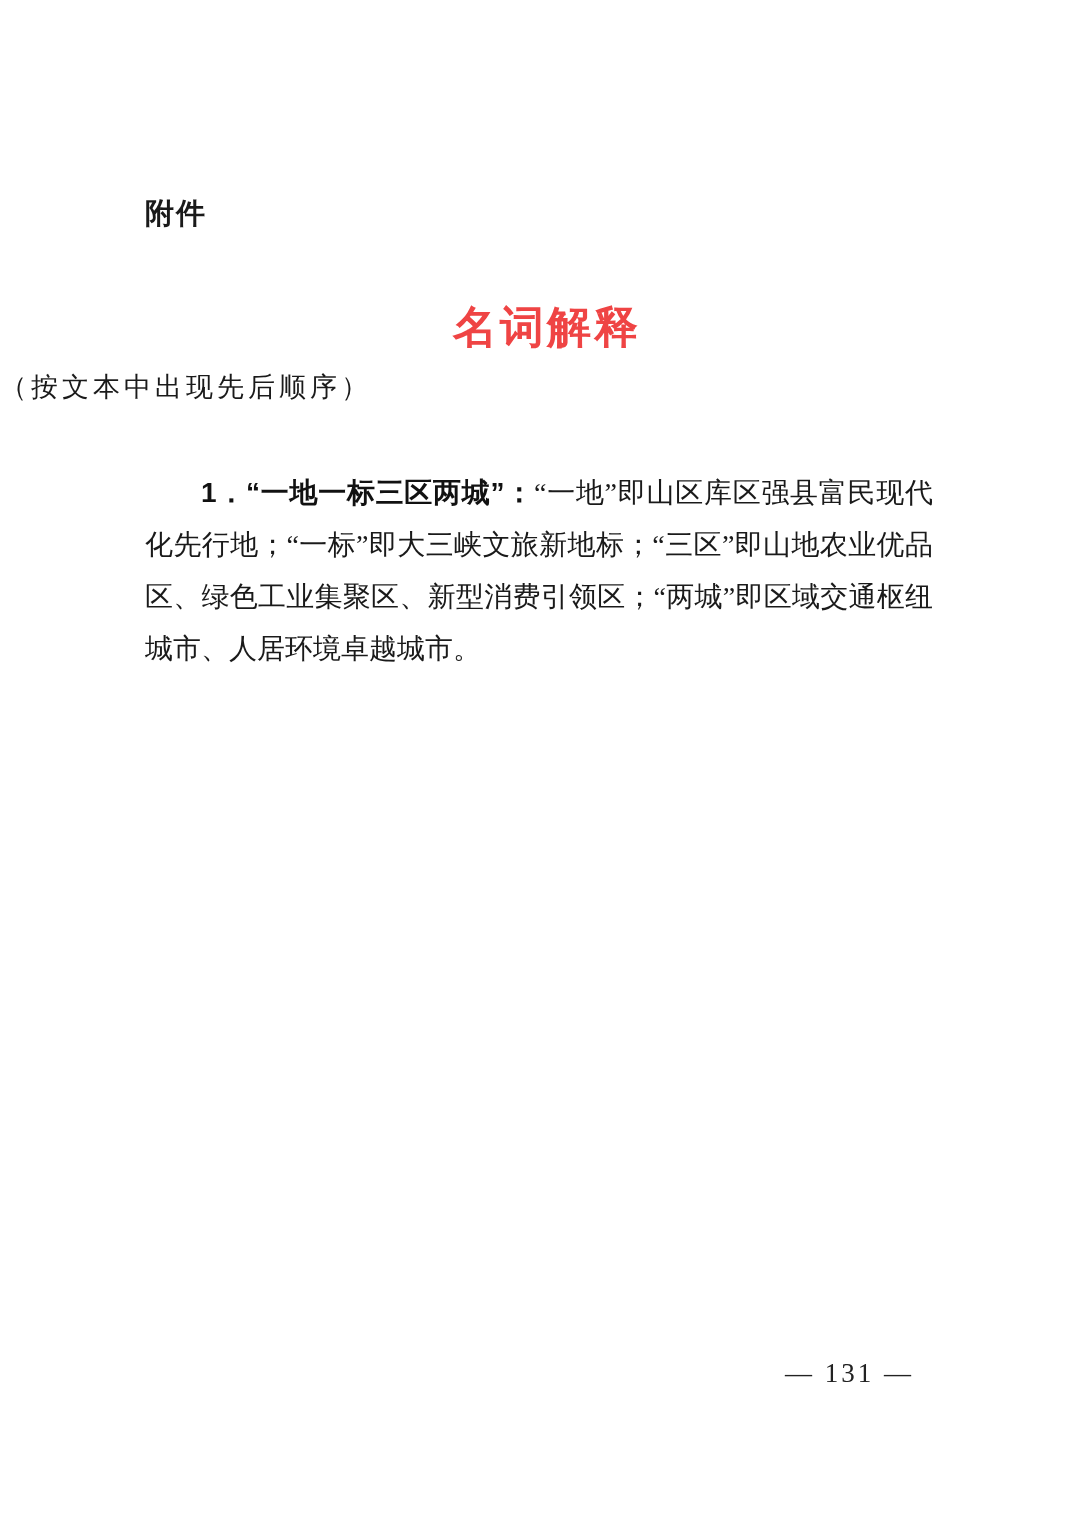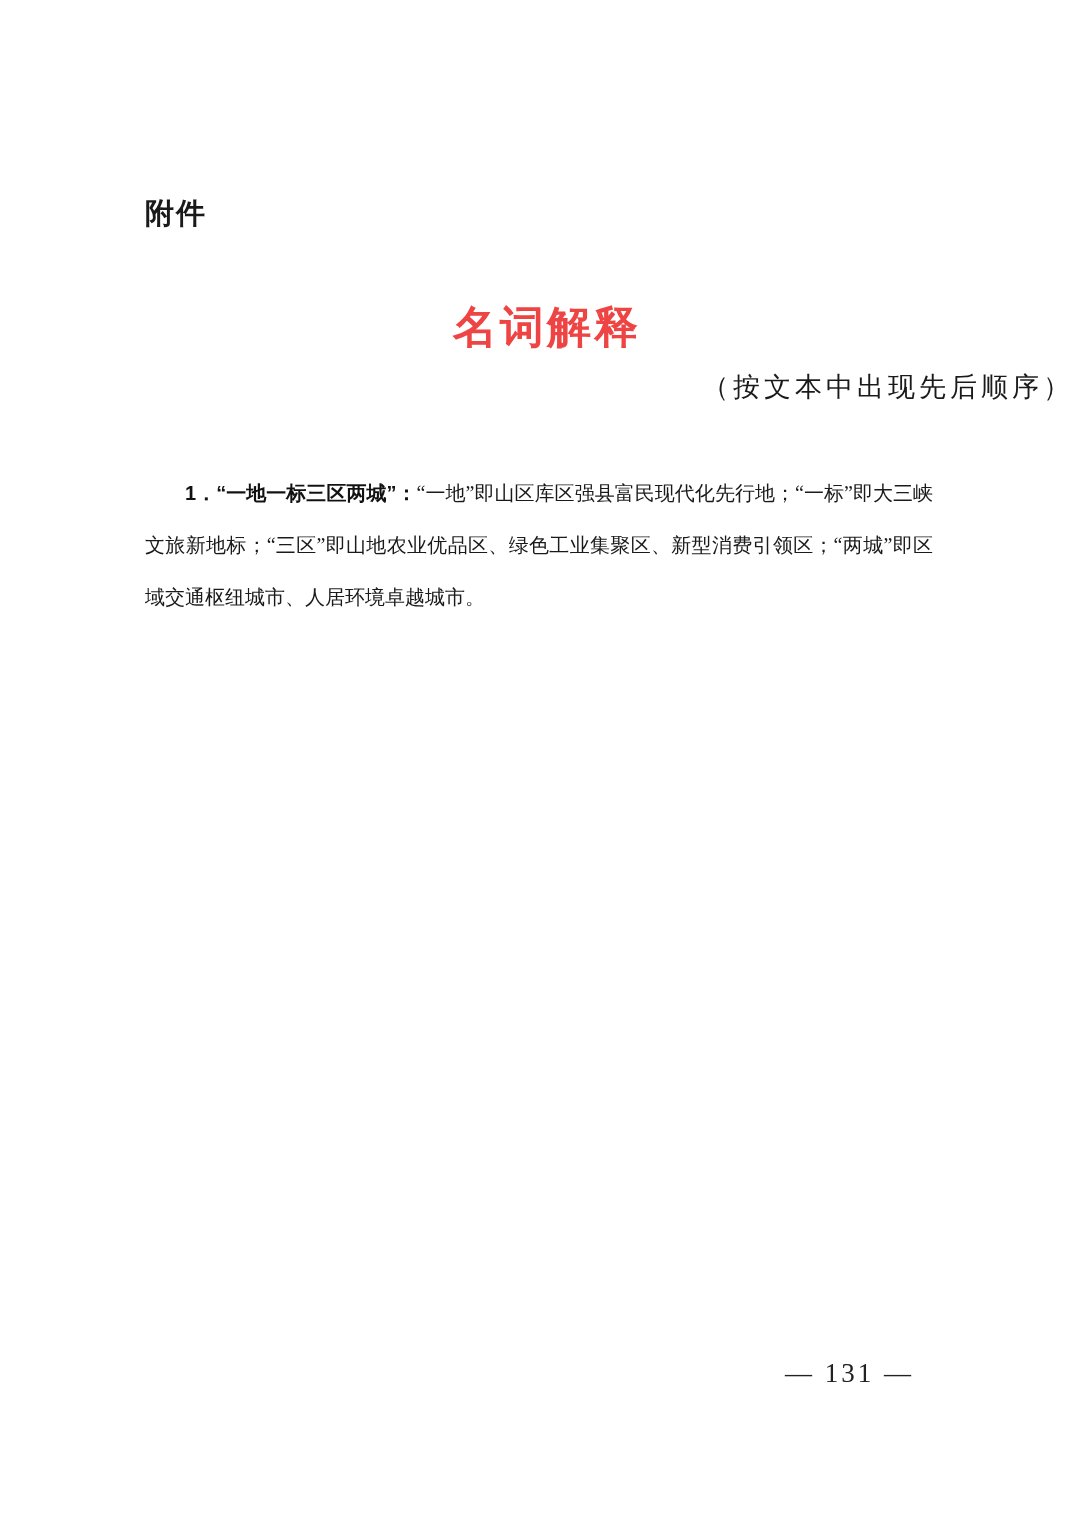--- a/index.html
+++ b/index.html
@@ -37,32 +37,32 @@
     font-weight: bold;
     font-size: 44px;
     letter-spacing: 3px;
     color: #ef4444;
   }
   .doc-subtitle {
     position: absolute;
     left: 0;
     top: 369px;
     width: 100%;
-    text-align: right;
+    text-align: left;
     font-family: Liberation Serif, serif;
     font-size: 27px;
     letter-spacing: 4px;
     color: #1a1a1a;
   }
   .content {
     position: absolute;
     left: 145px;
     top: 467px;
     width: 788px;
-    font-size: 20px;
+    font-size: 28px;
     line-height: 52px;
     text-align: justify;
     color: #1a1a1a;
   }
   .content p {
     margin: 0;
     padding: 0;
     text-indent: 2em;
   }
   .term {

